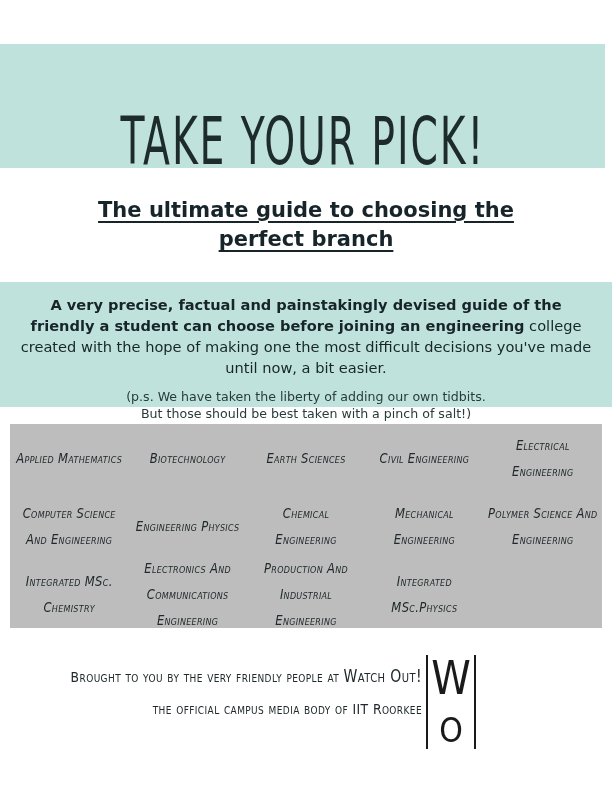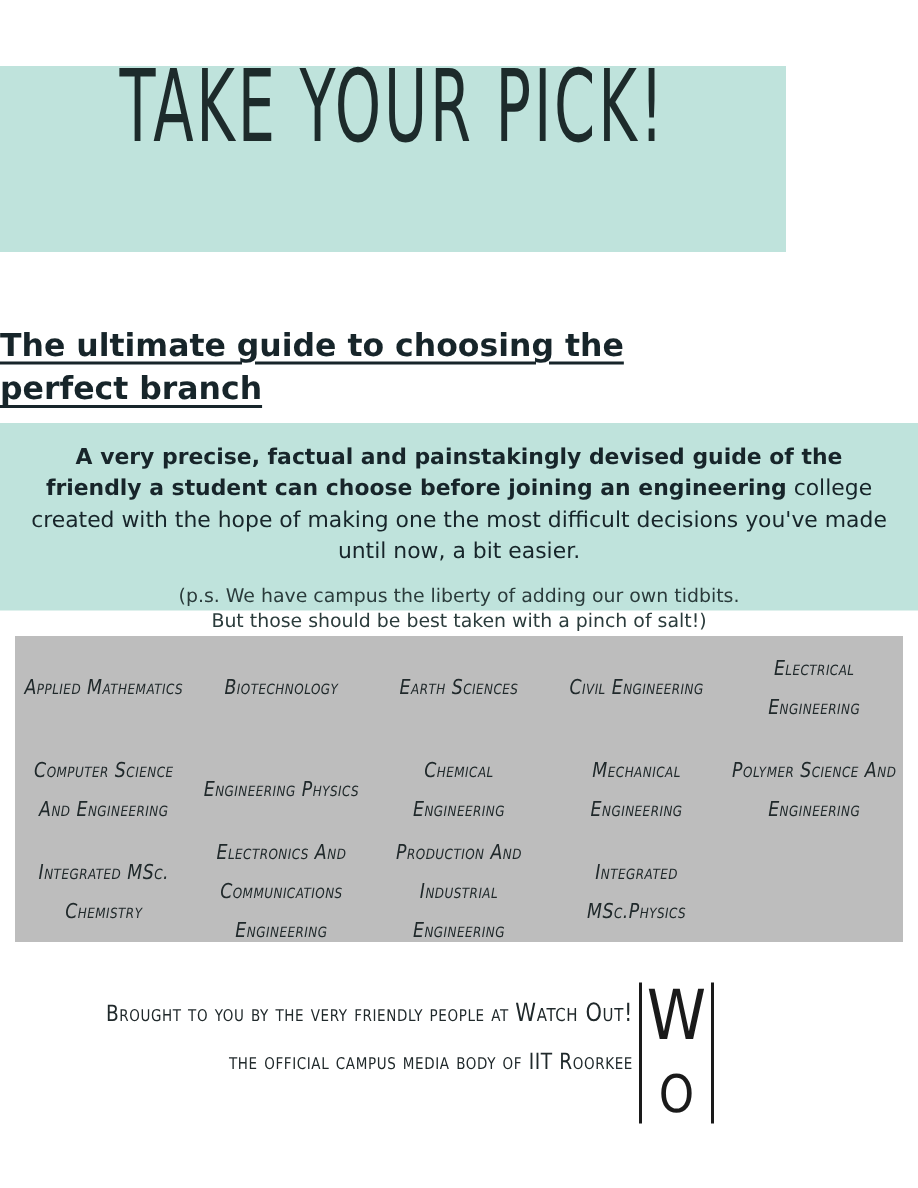--- a/index.html
+++ b/index.html
@@ -20,46 +20,46 @@
     width: 612px;
     height: 792px;
     background: #ffffff;
   }
 
   
   .title-banner {
     position: absolute;
     left: 0;
     top: 44px;
-    width: 524px;
+    width: 605px;
     height: 124px;
     background: #bfe3dc;
     display: flex;
-    align-items: flex-start;
+    align-items: flex-end;
     justify-content: center;
   }
   .title-text {
     font-family: "DejaVu Sans", sans-serif;
     font-size: 46px;
     letter-spacing: 2px;
     color: #1d2b2b;
     font-weight: 400;
     text-transform: uppercase;
     font-stretch: condensed;
     transform: scaleY(1.45) scaleX(0.95);
     transform-origin: center center;
   }
 
   
   .subtitle-wrap {
     position: absolute;
     left: 0;
     top: 196px;
     width: 612px;
-    margin-top: 20px;
+    text-align: center;
   }
   .subtitle {
     display: inline-block;
     font-family: "DejaVu Sans", sans-serif;
     font-size: 21px;
     line-height: 29px;
     color: #17252a;
     font-weight: 600;
     text-decoration: underline;
     text-underline-offset: 4px;
@@ -210,21 +210,21 @@
 
   <div class="subtitle-wrap">
     <div class="subtitle">The ultimate guide to choosing the perfect branch</div>
   </div>
 
   <div class="desc-band">
     <div class="desc-main">
       <span>A very precise, factual and painstakingly devised guide of the friendly a student can choose before joining an engineering</span><span class="light"> college created with the hope of making one the most difficult decisions you've made until now, a bit easier.</span>
     </div>
     <div class="desc-note">
-      <div>(p.s. We have campus the liberty of adding our own tidbits.</div>
+      <div>(p.s. We have taken the liberty of adding our own tidbits.</div>
       <div>But those should be best taken with a pinch of salt!)</div>
     </div>
   </div>
 
   <div class="grid">
     <div class="cell">
         <span>Applied Mathematics</span>
       </div>
     <div class="cell">
         <span>Biotechnology</span>

